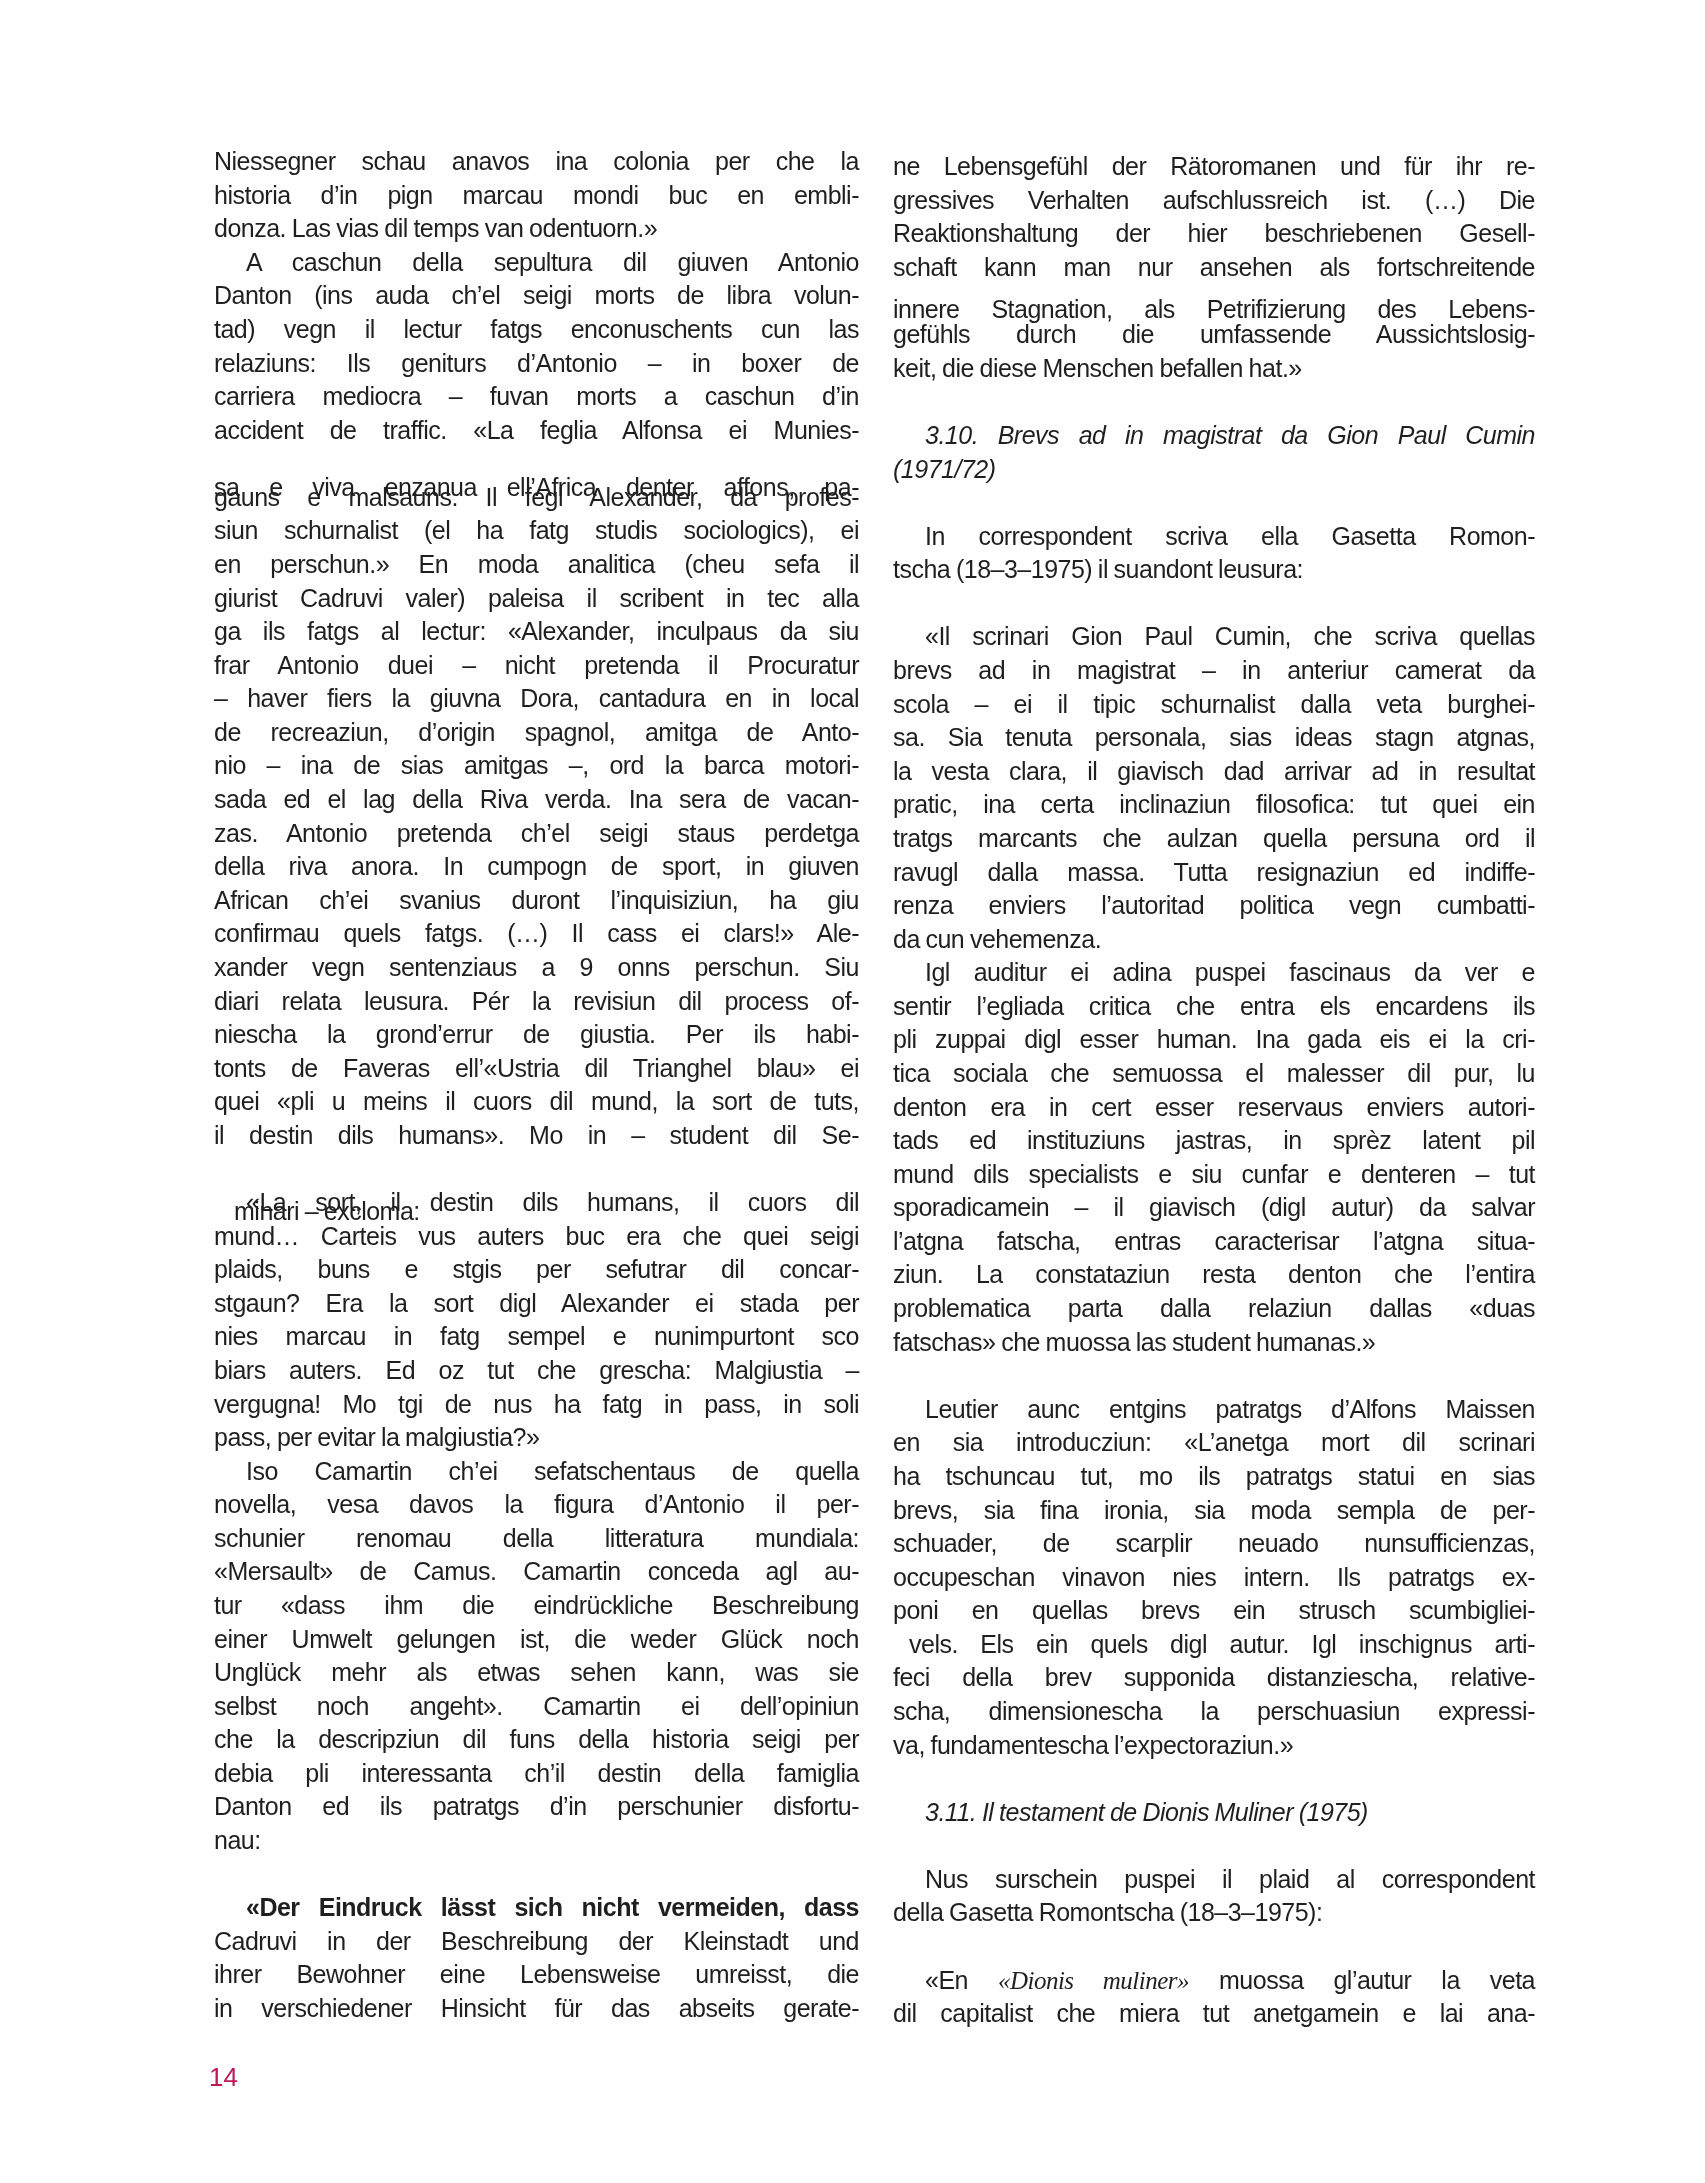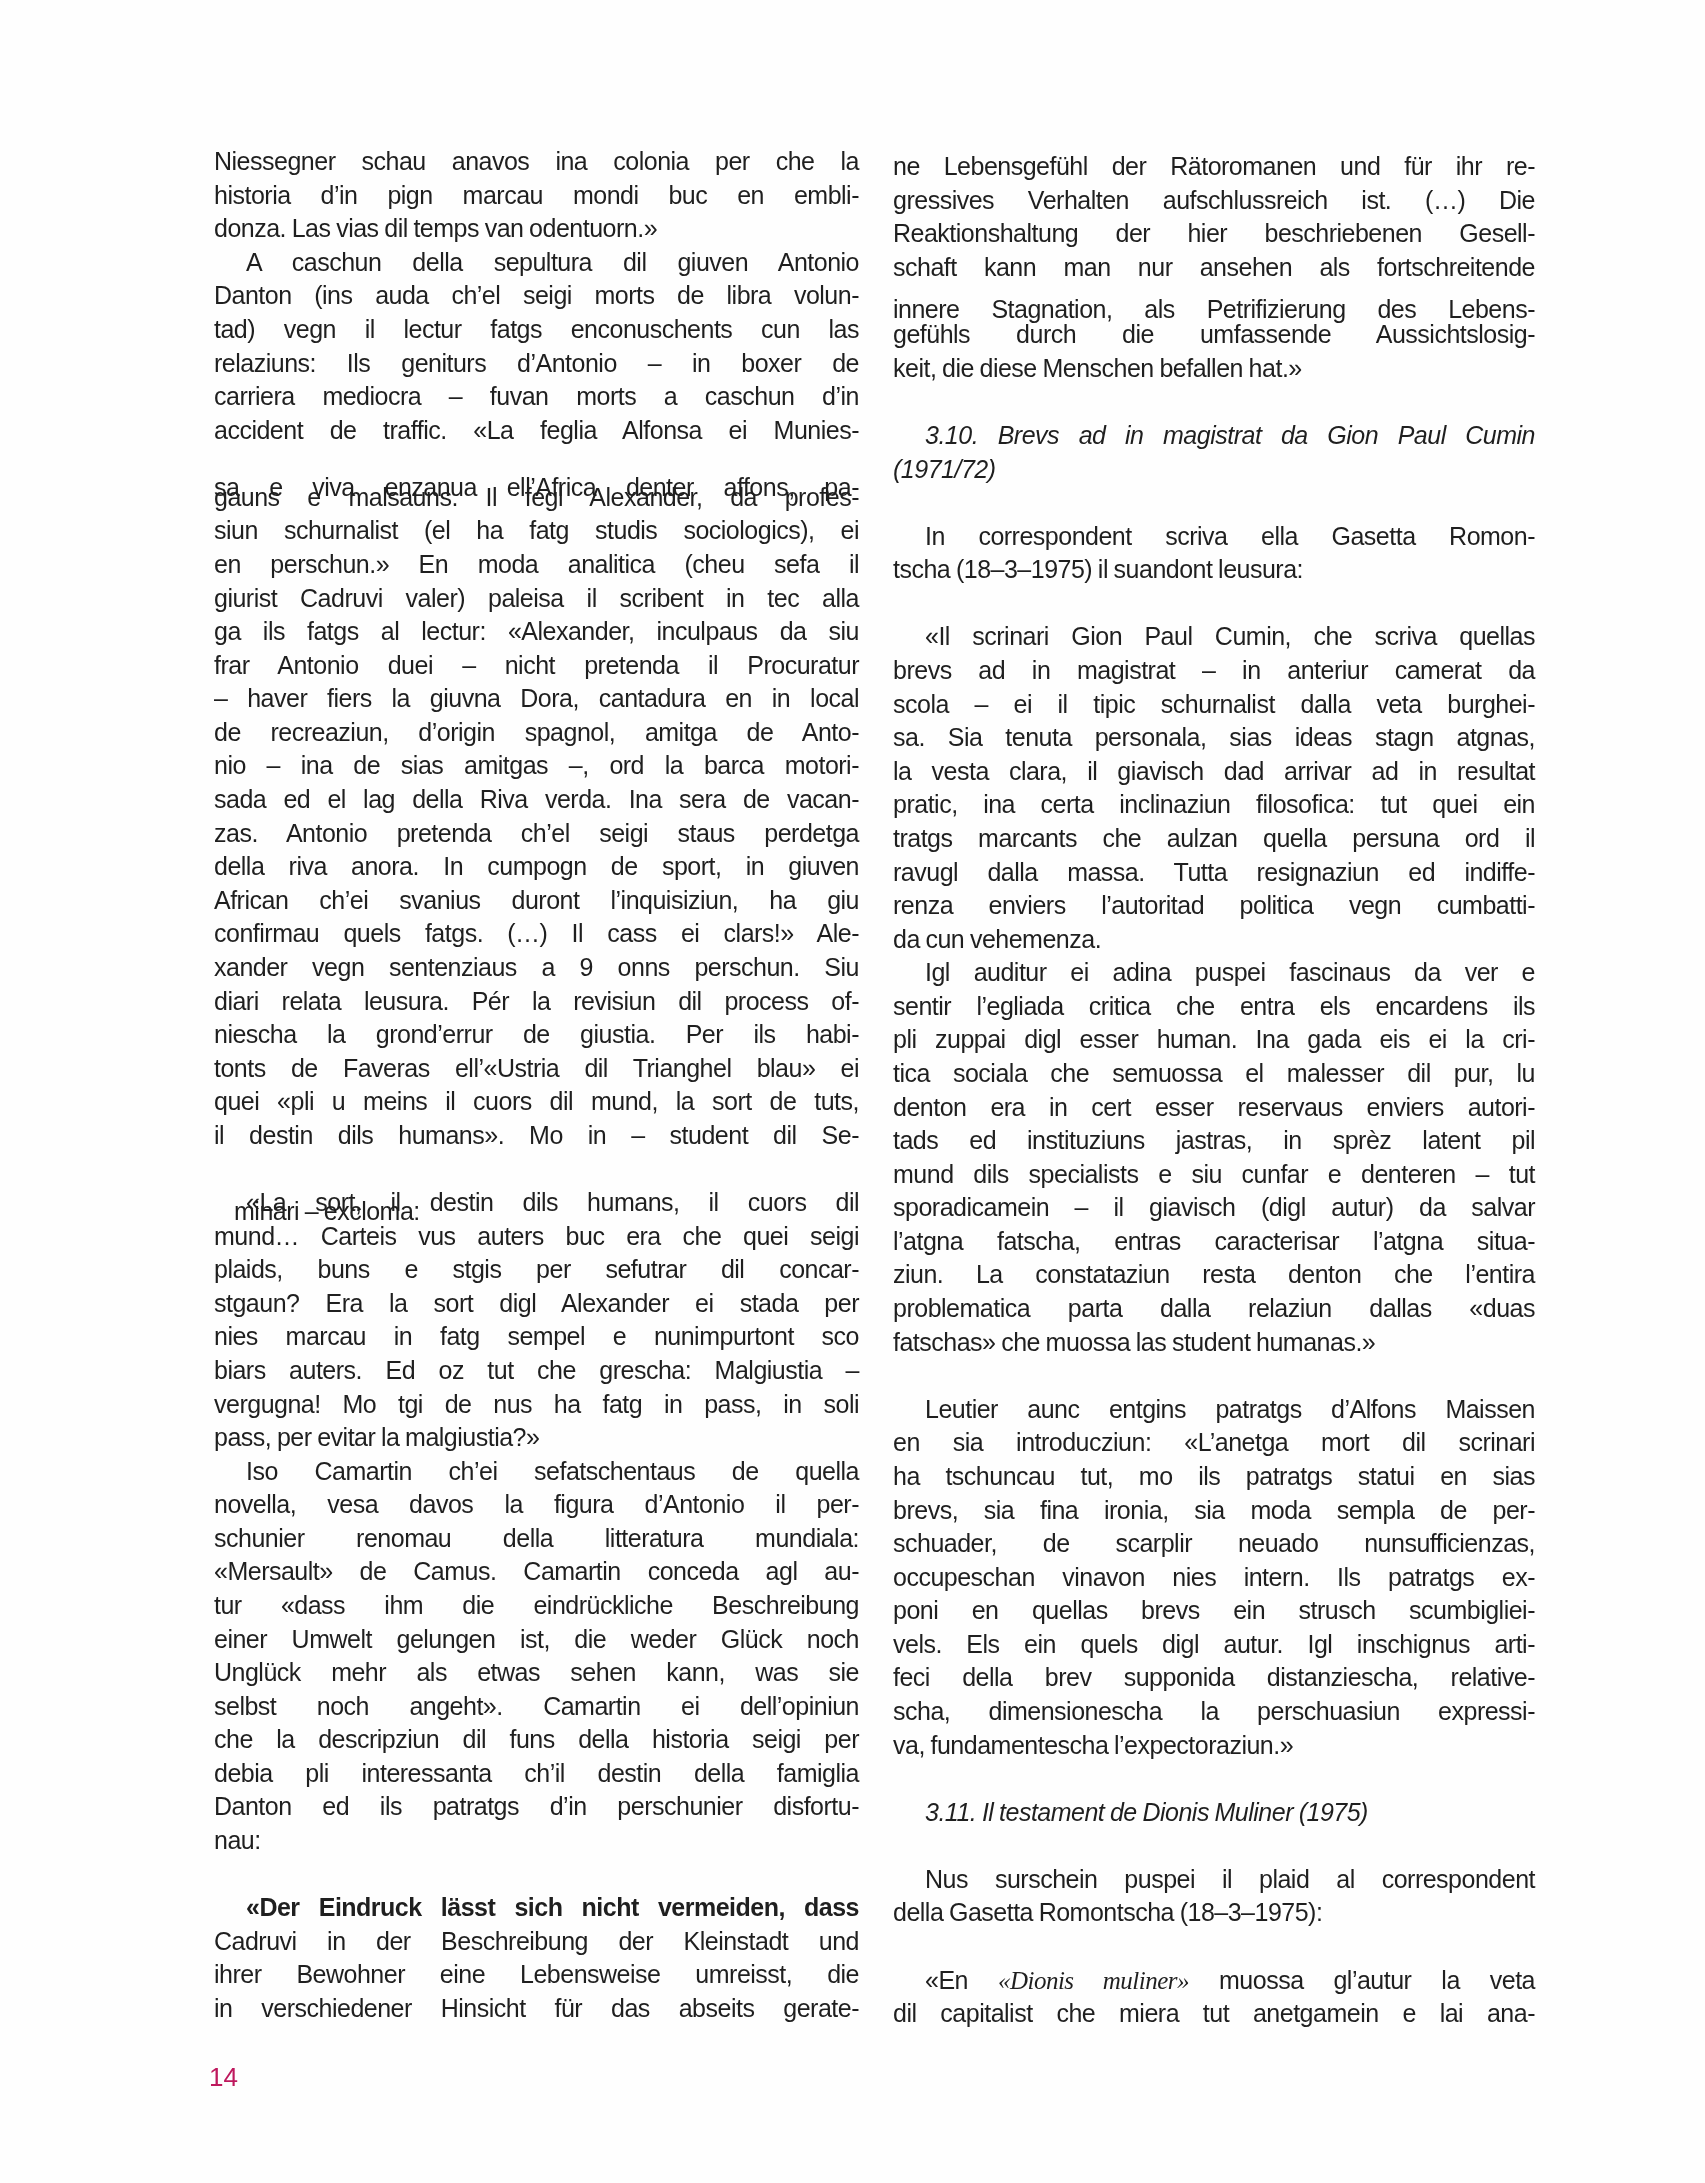--- a/index.html
+++ b/index.html
@@ -128,21 +128,21 @@
       <div class="line" style="top: 1258px;">ziun. La constataziun resta denton che l’entira</div>
       <div class="line" style="top: 1292px;">problematica parta dalla relaziun dallas «duas</div>
       <div class="line last" style="top: 1326px;">fatschas» che muossa las student humanas.»</div>
       <div class="line indent" style="top: 1393px;">Leutier aunc entgins patratgs d’Alfons Maissen</div>
       <div class="line" style="top: 1426px;">en sia introducziun: «L’anetga mort dil scrinari</div>
       <div class="line" style="top: 1460px;">ha tschuncau tut, mo ils patratgs statui en sias</div>
       <div class="line" style="top: 1494px;">brevs, sia fina ironia, sia moda sempla de per-</div>
       <div class="line" style="top: 1527px;">schuader, de scarplir neuado nunsufficienzas,</div>
       <div class="line" style="top: 1561px;">occupeschan vinavon nies intern. Ils patratgs ex-</div>
       <div class="line" style="top: 1594px;">poni en quellas brevs ein strusch scumbigliei-</div>
-      <div class="line" style="top: 1628px;">vels. Els ein quels digl autur. Igl inschignus arti-</div>
+      <div class="line" style="top: 1628px; margin-left: 16px;">vels. Els ein quels digl autur. Igl inschignus arti-</div>
       <div class="line" style="top: 1661px;">feci della brev supponida distanziescha, relative-</div>
       <div class="line" style="top: 1695px;">scha, dimensionescha la perschuasiun expressi-</div>
       <div class="line last" style="top: 1729px;">va, fundamentescha l’expectoraziun.»</div>
       <div class="line last indent italic" style="top: 1796px;">3.11. Il testament de Dionis Muliner (1975)</div>
       <div class="line indent" style="top: 1863px;">Nus surschein puspei il plaid al correspondent</div>
       <div class="line last" style="top: 1896px;">della Gasetta Romontscha (18–3–1975):</div>
       <div class="line indent" style="top: 1964px;"><span>«En </span><em>«Dionis muliner»</em><span> muossa gl’autur la veta</span></div>
       <div class="line" style="top: 1997px;">dil capitalist che miera tut anetgamein e lai ana-</div>
     </div>
 

